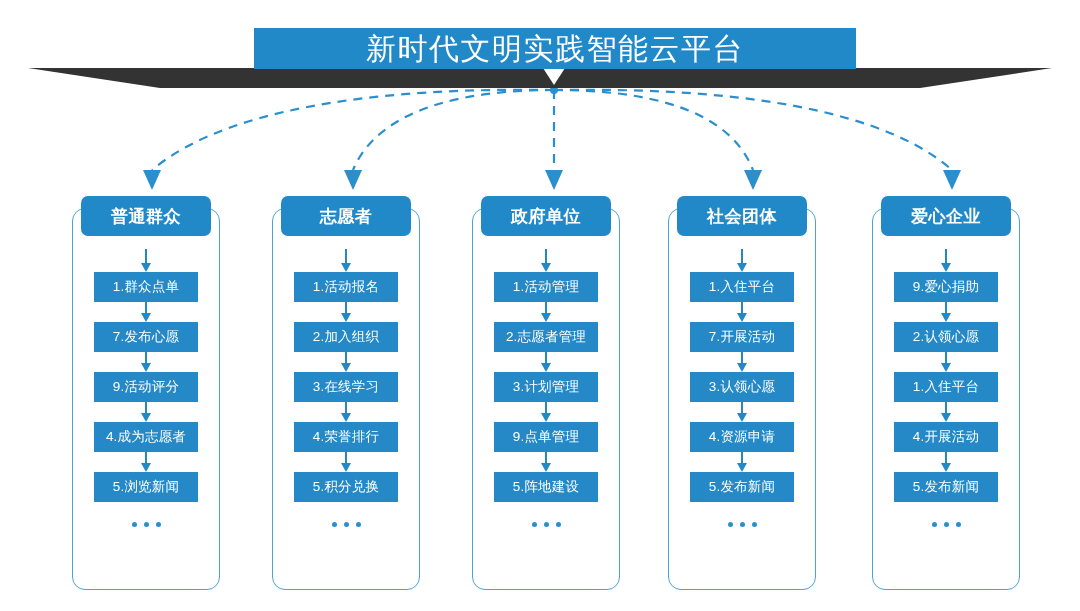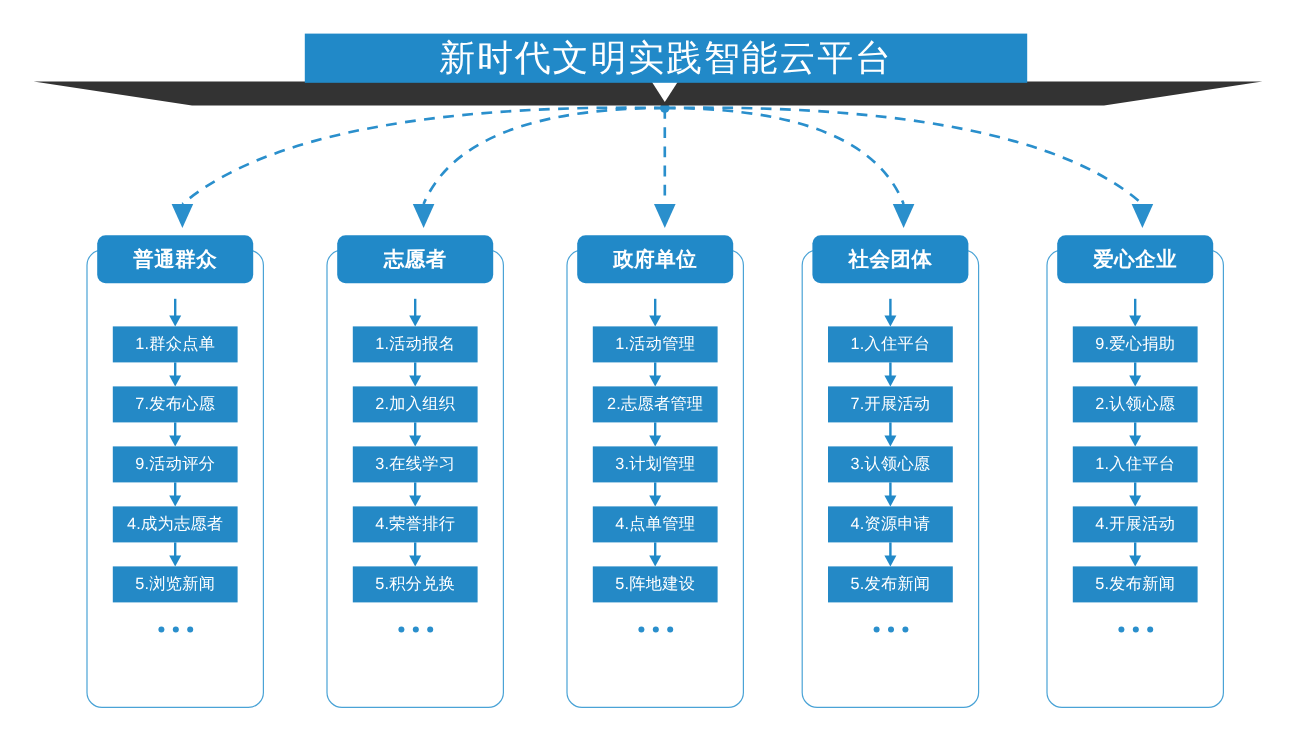--- a/index.html
+++ b/index.html
@@ -282,21 +282,21 @@
         <div class="v-arrow"></div>
         <div class="item-box">
             <span class="item-label">2.志愿者管理</span>
           </div>
         <div class="v-arrow"></div>
         <div class="item-box">
             <span class="item-label">3.计划管理</span>
           </div>
         <div class="v-arrow"></div>
         <div class="item-box">
-            <span class="item-label">4.点单管理</span>
+            <span class="item-label">9.点单管理</span>
           </div>
         <div class="v-arrow"></div>
         <div class="item-box">
             <span class="item-label">5.阵地建设</span>
           </div>
         <div class="ellipsis">
             <span></span>
             <span></span>
             <span></span>
           </div>

